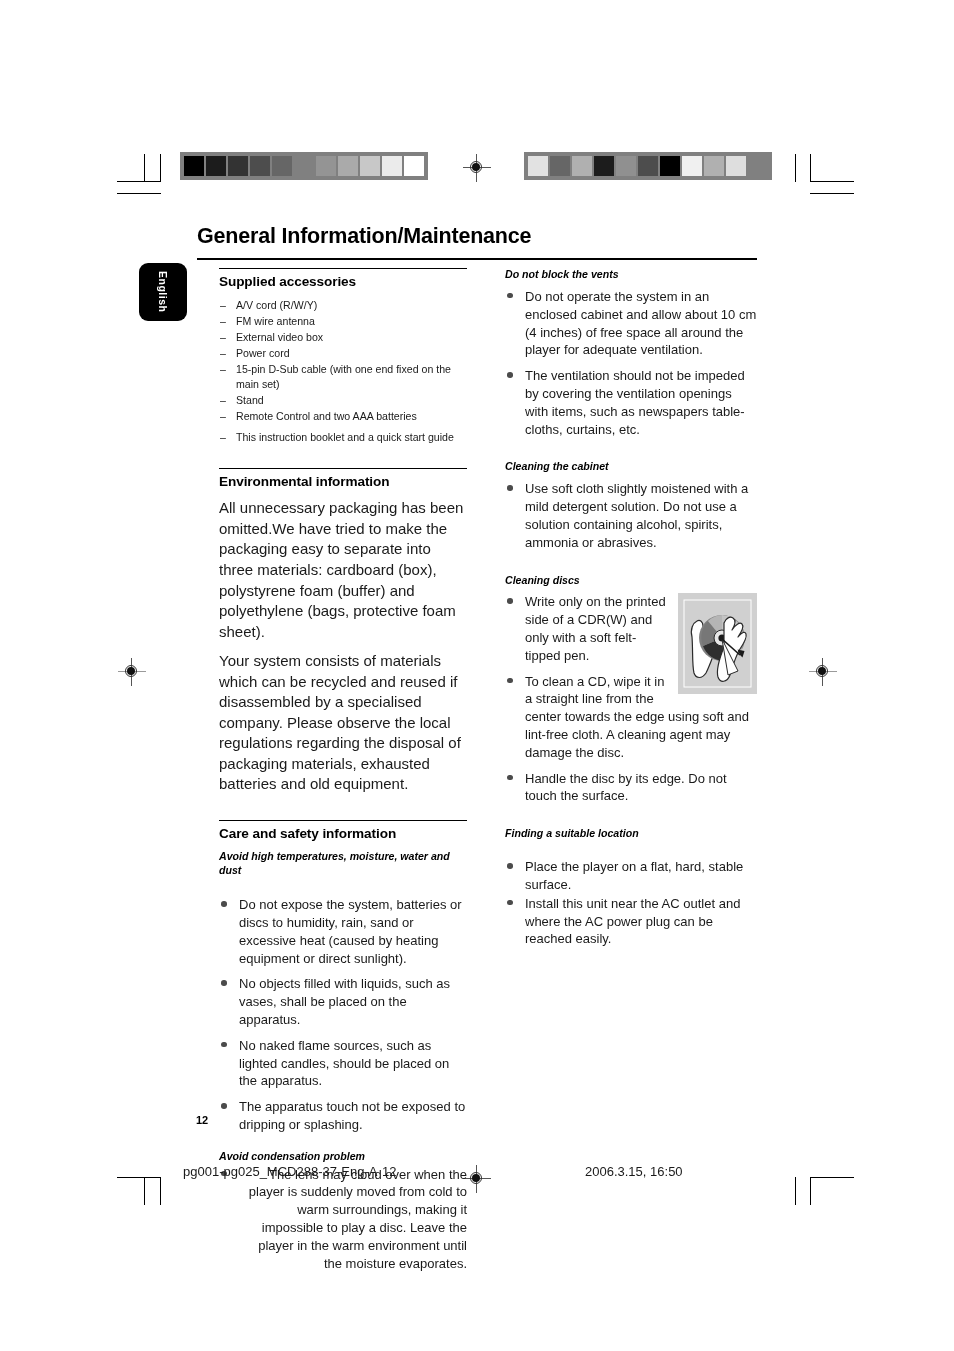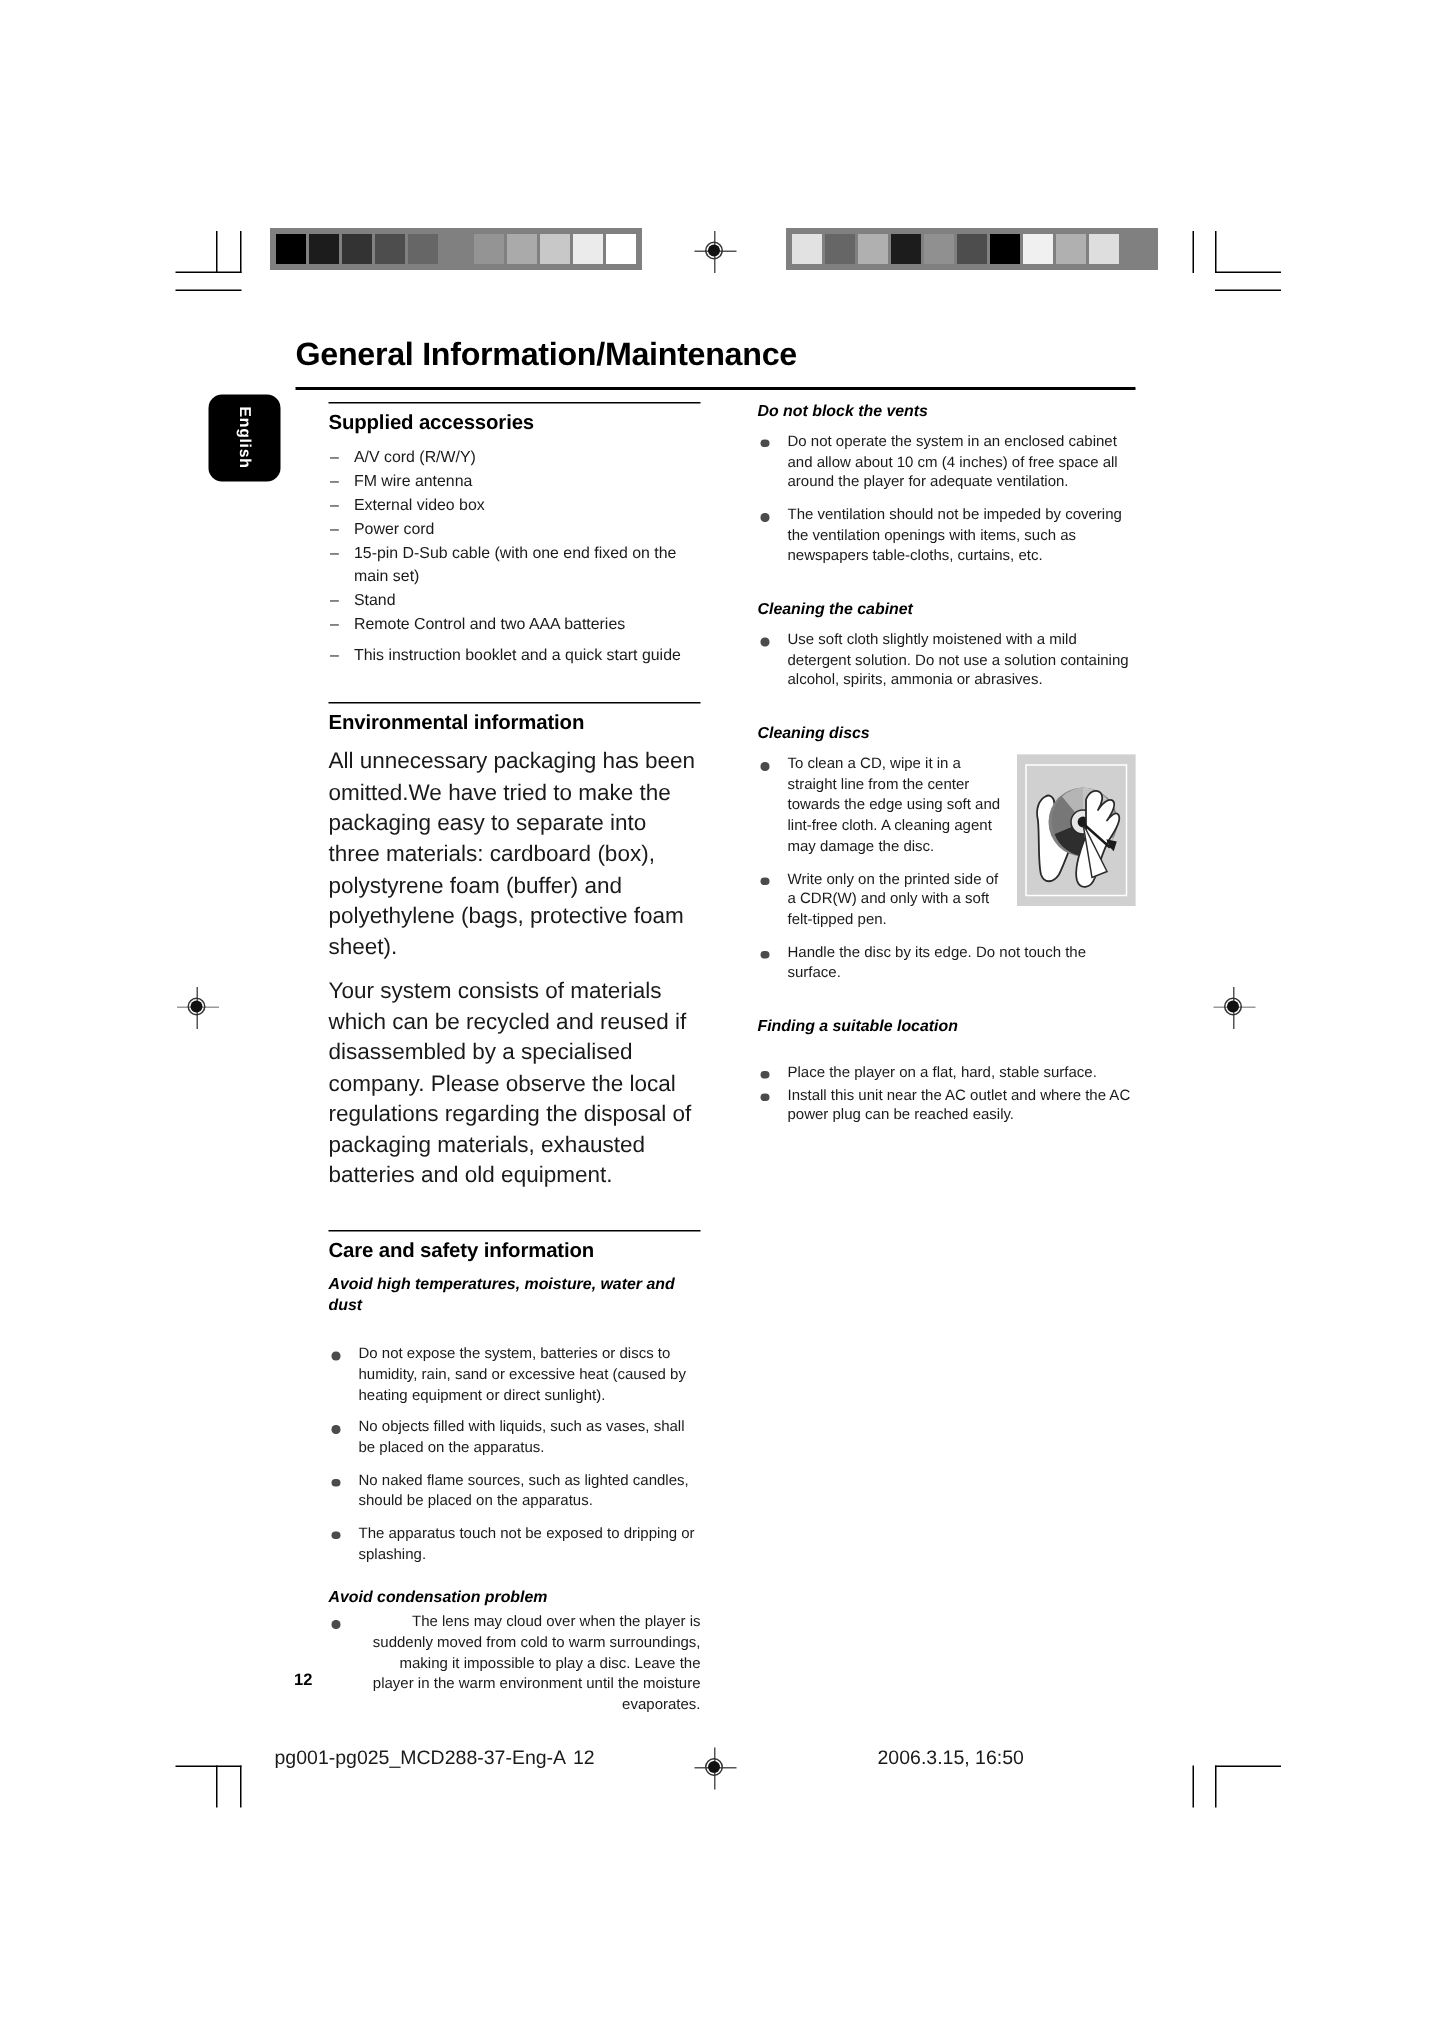--- a/index.html
+++ b/index.html
@@ -176,21 +176,21 @@
 
   
   ul.bullet-list {
     list-style: none;
     margin: 0;
     padding: 0;
   }
   ul.bullet-list li {
     position: relative;
     padding-left: 20px;
-    font-size: 10px;
+    font-size: 13px;
     line-height: 1.37;
     margin-bottom: 8px;
     color: #1a1a1a;
   }
   ul.bullet-list li:last-child { margin-bottom: 0; }
   ul.bullet-list li::before {
     content: "";
     position: absolute;
     left: 2px;
     top: 5px;
@@ -418,22 +418,22 @@
                    C58 62 55 72 52 82 C49 90 42 90 40 84
                    C38 77 42 64 46 54 Z" fill="#ffffff" stroke="#2a2a2a" stroke-width="1.2" stroke-linejoin="round"></path>
 
           <path d="M44 46 L60 78 L50 82 Z" fill="#ffffff" stroke="#2a2a2a" stroke-width="1"></path>
           <path d="M44 46 L62 62" stroke="#1a1a1a" stroke-width="1.6"></path>
           <path d="M62 62 l-2.5 -5.5 l7 1.5 l-2 6.5 z" fill="#1a1a1a"></path>
         </svg>
       </div>
 
       <ul class="bullet-list" style="margin-top:6px;">
+        <li>Write only on the printed side of a CDR(W) and only with a soft felt-tipped pen.</li>
         <li>To clean a CD, wipe it in a straight line from the center towards the edge using soft and lint-free cloth. A cleaning agent may damage the disc.</li>
-        <li>Write only on the printed side of a CDR(W) and only with a soft felt-tipped pen.</li>
         <li>Handle the disc by its edge. Do not touch the surface.</li>
       </ul>
     </div>
 
     <div class="block-gap-lg"></div>
 
     <div class="sec-block">
       <h3 class="sub">Finding a suitable location</h3>
       <ul class="bullet-list" style="margin-top:17px;">
         <li class="tight">Place the player on a flat, hard, stable surface.</li>

